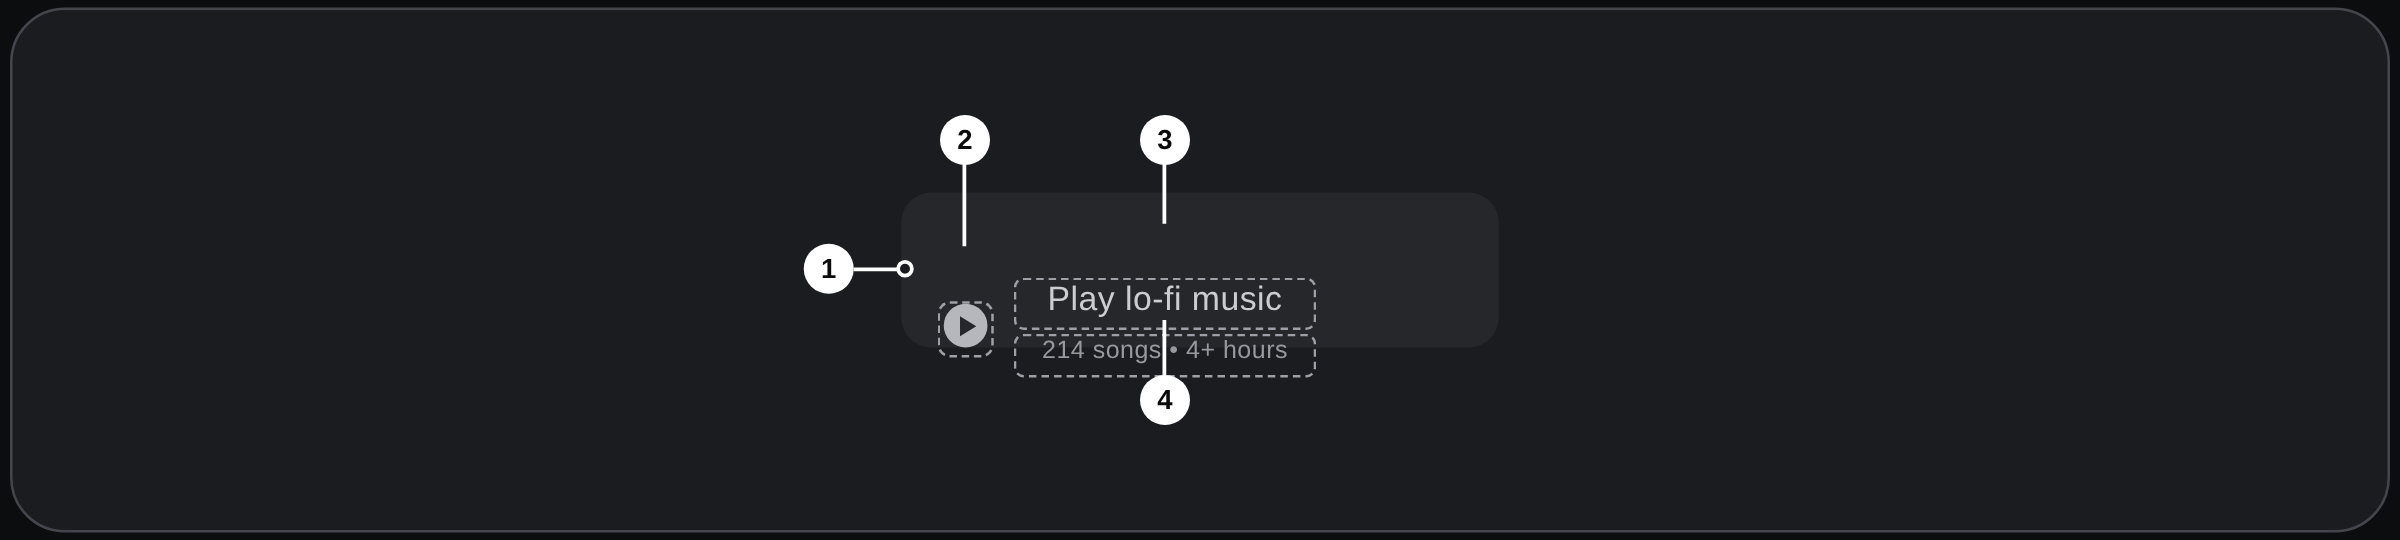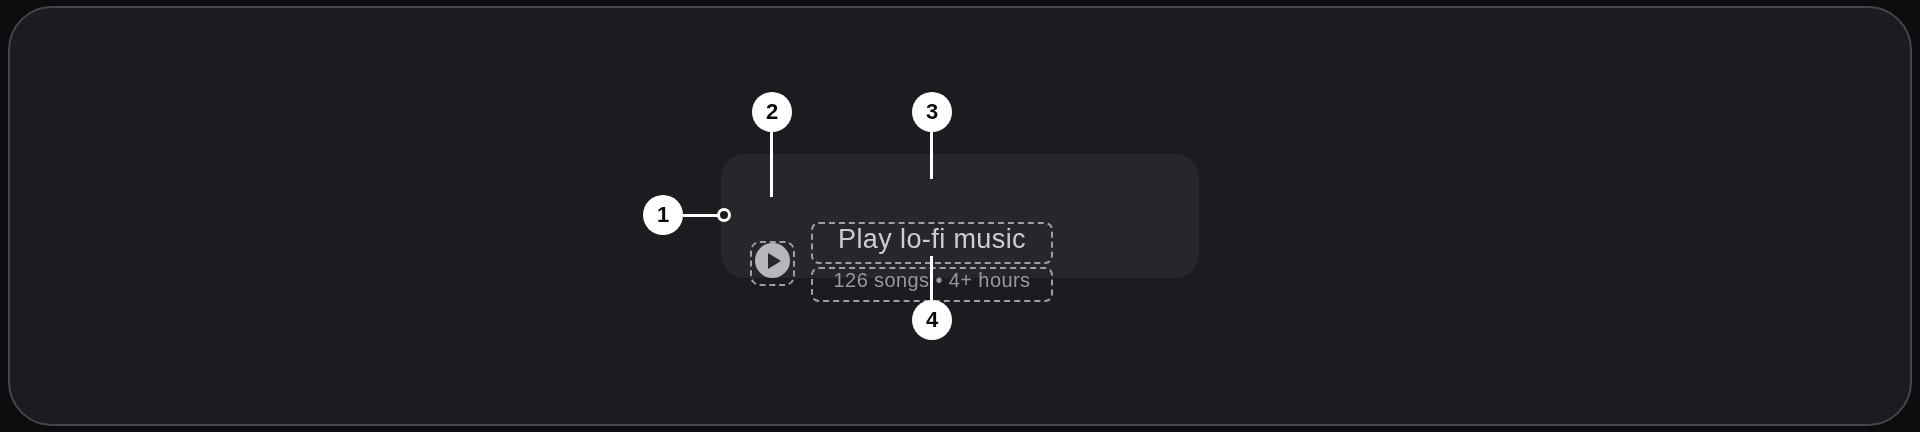--- a/index.html
+++ b/index.html
@@ -152,21 +152,21 @@
       <button class="play-btn">
         <span class="play-tri"></span>
       </button>
     </div>
 
     <div class="dashed-box title-box">
       <span class="title-text">Play lo-fi music</span>
     </div>
 
     <div class="dashed-box sub-box">
-      <span class="sub-text">126 songs • 4+ hours</span>
+      <span class="sub-text">214 songs • 4+ hours</span>
     </div>
 
   </div>
 
   <div class="connector" id="line-1"></div>
   <div class="connector" id="line-2"></div>
   <div class="connector" id="line-3"></div>
   <div class="connector" id="line-4"></div>
   <div class="endpoint-dot"></div>
 

